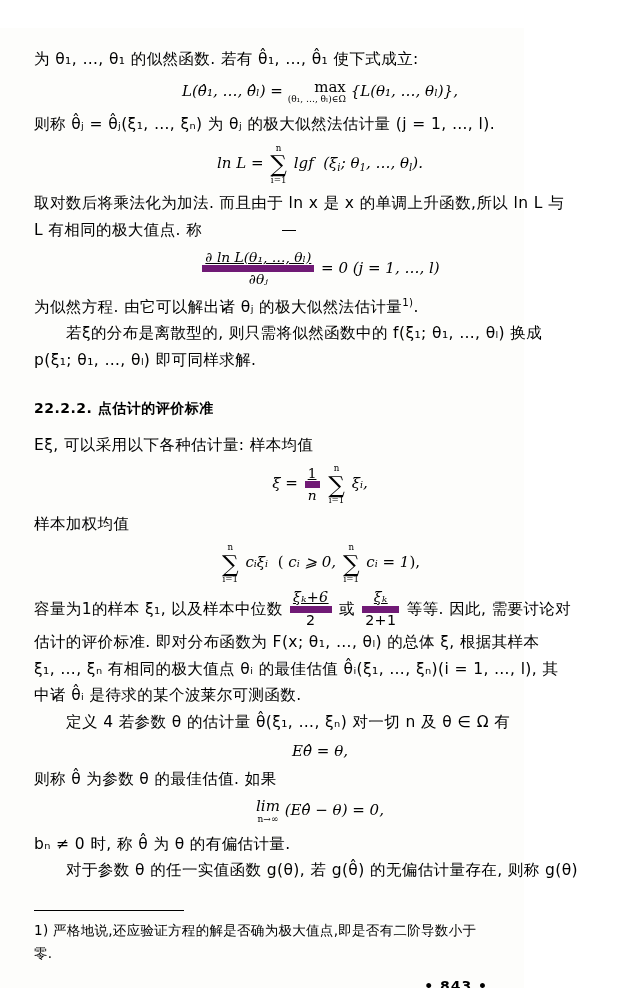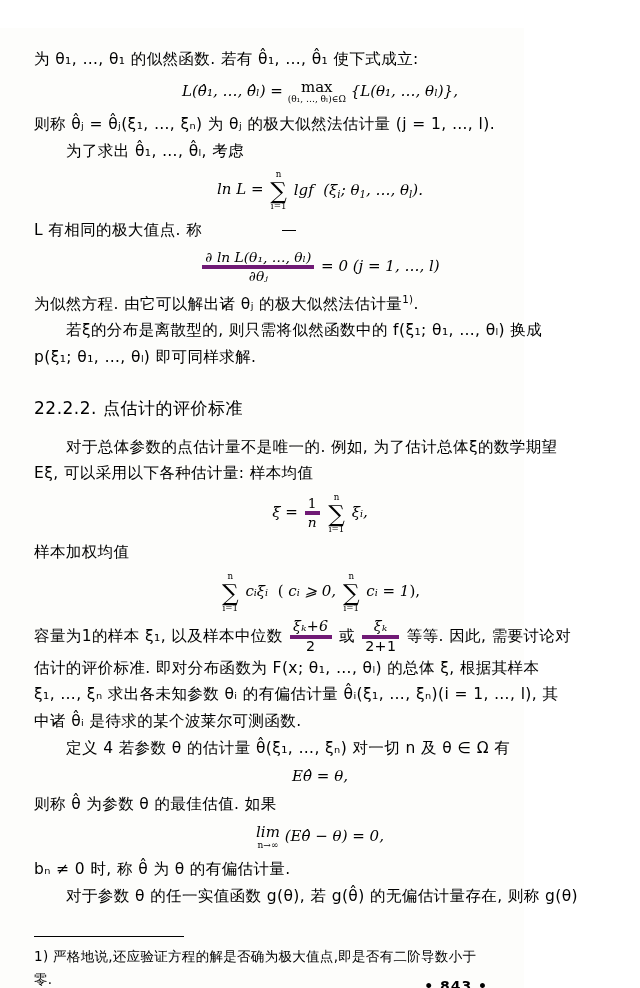--- a/index.html
+++ b/index.html
@@ -48,43 +48,43 @@
   .sub { font-size: 0.68em; vertical-align: -0.3em; }
   .sup { font-size: 0.66em; vertical-align: 0.55em; }
   .frac {
     display: inline-block;
     vertical-align: middle;
     text-align: center;
     font-size: 0.92em;
     line-height: 1.12;
     margin: 0 2px;
   }
-  .frac .num { display: block; border-bottom: 4px solid #701a75; padding: 0 3px; }
+  .frac .num { display: block; border-bottom: 7px solid #701a75; padding: 0 3px; text-decoration: underline; }
   .frac .den { display: block; padding: 0 3px; }
   .bigop {
     display: inline-block;
     vertical-align: middle;
     text-align: center;
     line-height: 1;
     margin: 0 2px;
   }
   .bigop .top { display: block; font-size: 0.58em; }
   .bigop .sym { display: block; font-size: 1.55em; }
   .bigop .bot { display: block; font-size: 0.58em; }
   .underop {
     display: inline-block;
     vertical-align: middle;
     text-align: center;
     line-height: 1.1;
   }
-  .underop .sym { display: block; }
+  .underop .sym { display: block; text-align: right; }
   .underop .bot { display: block; font-size: 0.6em; }
   h2.section {
-    font-size: 17px;
-    font-weight: normal;
+    font-size: 14px;
+    font-weight: bold;
     margin: 26px 0 14px 0;
     letter-spacing: 0.5px;
   }
   .footnote-rule {
     width: 150px;
     height: 1px;
     background: #000;
     margin: 26px 0 8px 0;
   }
   .footnote {
@@ -120,32 +120,32 @@
     <div class="formula">
       <span class="it">L(θ̂₁, …, θ̂ₗ) =</span>
       <span class="underop">
         <span class="sym">max</span>
         <span class="bot">(θ₁, …, θₗ)∈Ω</span>
       </span>
       <span class="it">{L(θ₁, …, θₗ)},</span>
     </div>
 
     <p class="line blk">则称 θ̂ⱼ = θ̂ⱼ(ξ₁, …, ξₙ) 为 θⱼ 的极大似然法估计量 (j = 1, …, l).</p>
-    <p class="line para-indent">为了求出 θ̂₁, …, θ̂ₗ, 考虑</p>
 
     <div class="formula">
       <span class="it">ln <span class="it">L</span> =</span>
       <span class="bigop">
         <span class="top">n</span>
         <span class="sym">∑</span>
         <span class="bot">i=1</span>
       </span>
       <span class="it">lgf &nbsp;(ξ<span class="sub">i</span>; θ<span class="sub">1</span>, …, θ<span class="sub">l</span>).</span>
     </div>
 
+    <p class="line blk">取对数后将乘法化为加法. 而且由于 ln x 是 x 的单调上升函数,所以 ln L 与</p>
     <p class="line">
       <span>L 有相同的极大值点. 称</span><span class="dash"></span>
     </p>
 
     <div class="formula">
       <span class="frac">
         <span class="num it">∂ ln L(θ₁, …, θₗ)</span>
         <span class="den it">∂θⱼ</span>
       </span>
       <span class="it">= 0  (j = 1, …, l)</span>
@@ -153,21 +153,20 @@
 
     <p class="line blk">
       <span>为似然方程. 由它可以解出诸 θⱼ 的极大似然法估计量</span><span class="sup">1)</span><span>.</span>
     </p>
 
     <p class="line para-indent">若ξ的分布是离散型的, 则只需将似然函数中的 f(ξ₁; θ₁, …, θₗ) 换成</p>
     <p class="line">p(ξ₁; θ₁, …, θₗ) 即可同样求解.</p>
 
     <h2 class="section">22.2.2. 点估计的评价标准</h2>
 
-    <p class="line para-indent">对于总体参数的点估计量不是唯一的.  例如, 为了估计总体ξ的数学期望</p>
     <p class="line">Eξ, 可以采用以下各种估计量: 样本均值</p>
 
     <div class="formula">
       <span class="it">ξ̄ =</span>
       <span class="frac">
         <span class="num">1</span>
         <span class="den it">n</span>
       </span>
       <span class="bigop">
         <span class="top">n</span>
@@ -204,21 +203,21 @@
       </span>
       <span>或</span>
       <span class="frac">
         <span class="num it">ξₖ</span>
         <span class="den">2+1</span>
       </span>
       <span>等等. 因此, 需要讨论对</span>
     </p>
 
     <p class="line">估计的评价标准. 即对分布函数为 F(x; θ₁, …, θₗ) 的总体 ξ, 根据其样本</p>
-    <p class="line">ξ₁, …, ξₙ 求出各未知参数 θᵢ 的有偏估计量 θ̂ᵢ(ξ₁, …, ξₙ)(i = 1, …, l), 其</p>
+    <p class="line">ξ₁, …, ξₙ 有相同的极大值点 θᵢ 的最佳估值 θ̂ᵢ(ξ₁, …, ξₙ)(i = 1, …, l), 其</p>
     <p class="line">中诸 θ̂ᵢ 是待求的某个波莱尔可测函数.</p>
 
     <p class="line para-indent">
       <span>定义 4</span>
       <span>若参数 θ 的估计量 θ̂(ξ₁, …, ξₙ) 对一切 n 及 θ ∈ Ω 有</span>
     </p>
 
     <div class="formula">
       <span class="it">Eθ̂ = θ,</span>
     </div>

